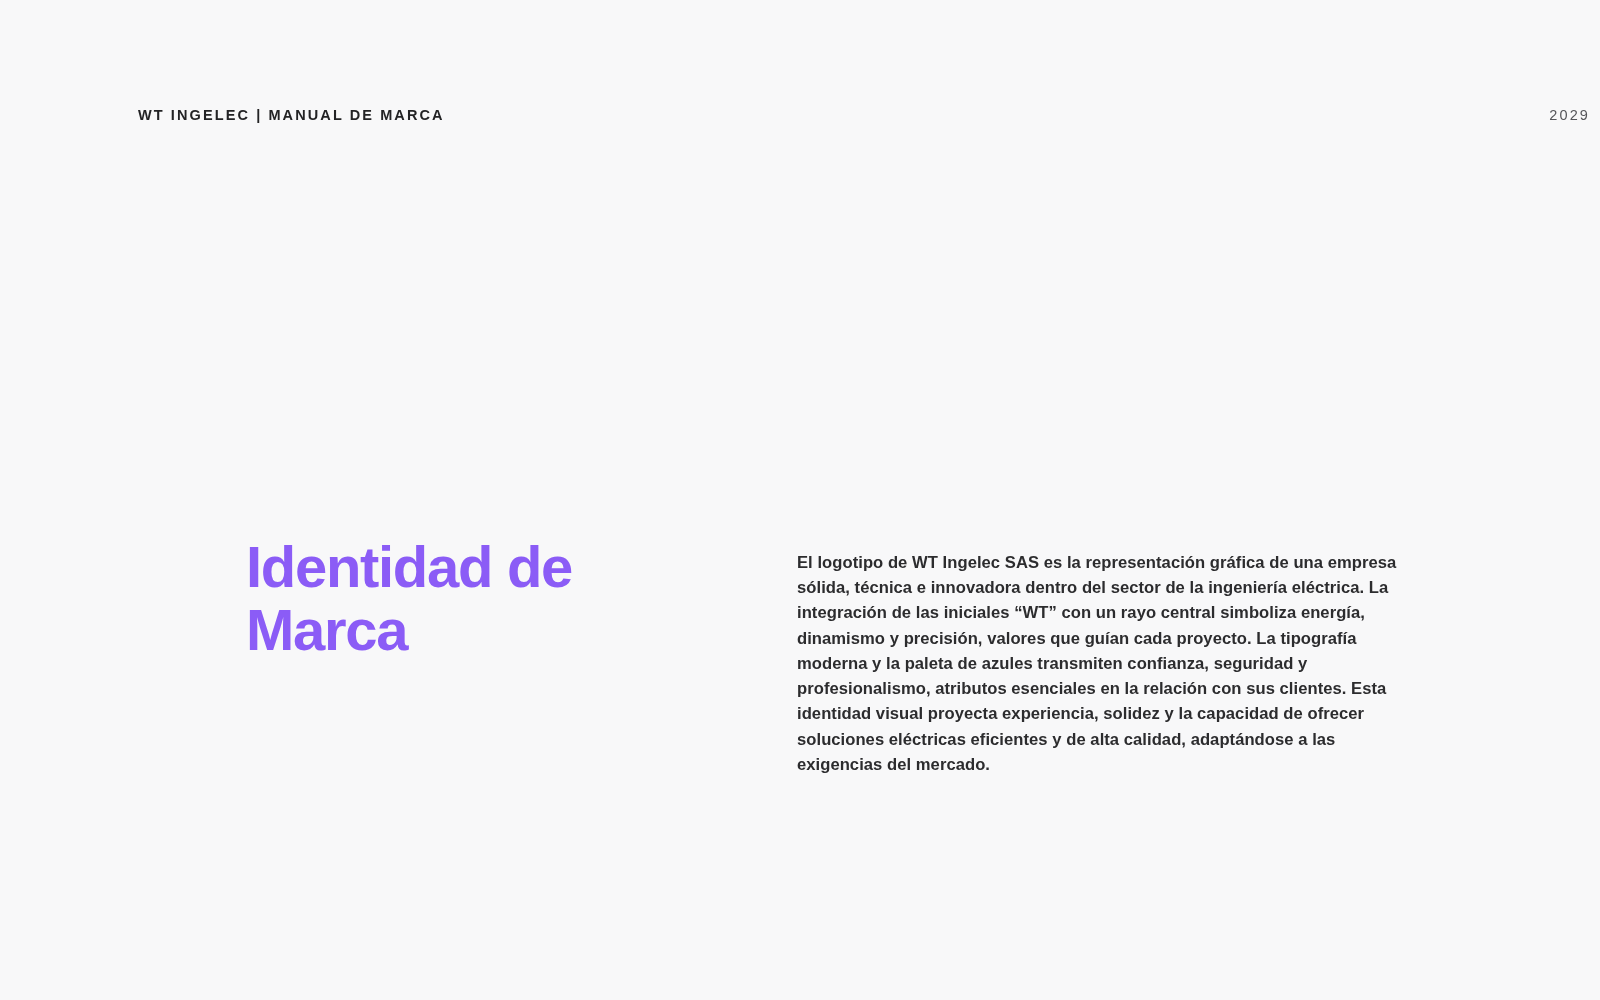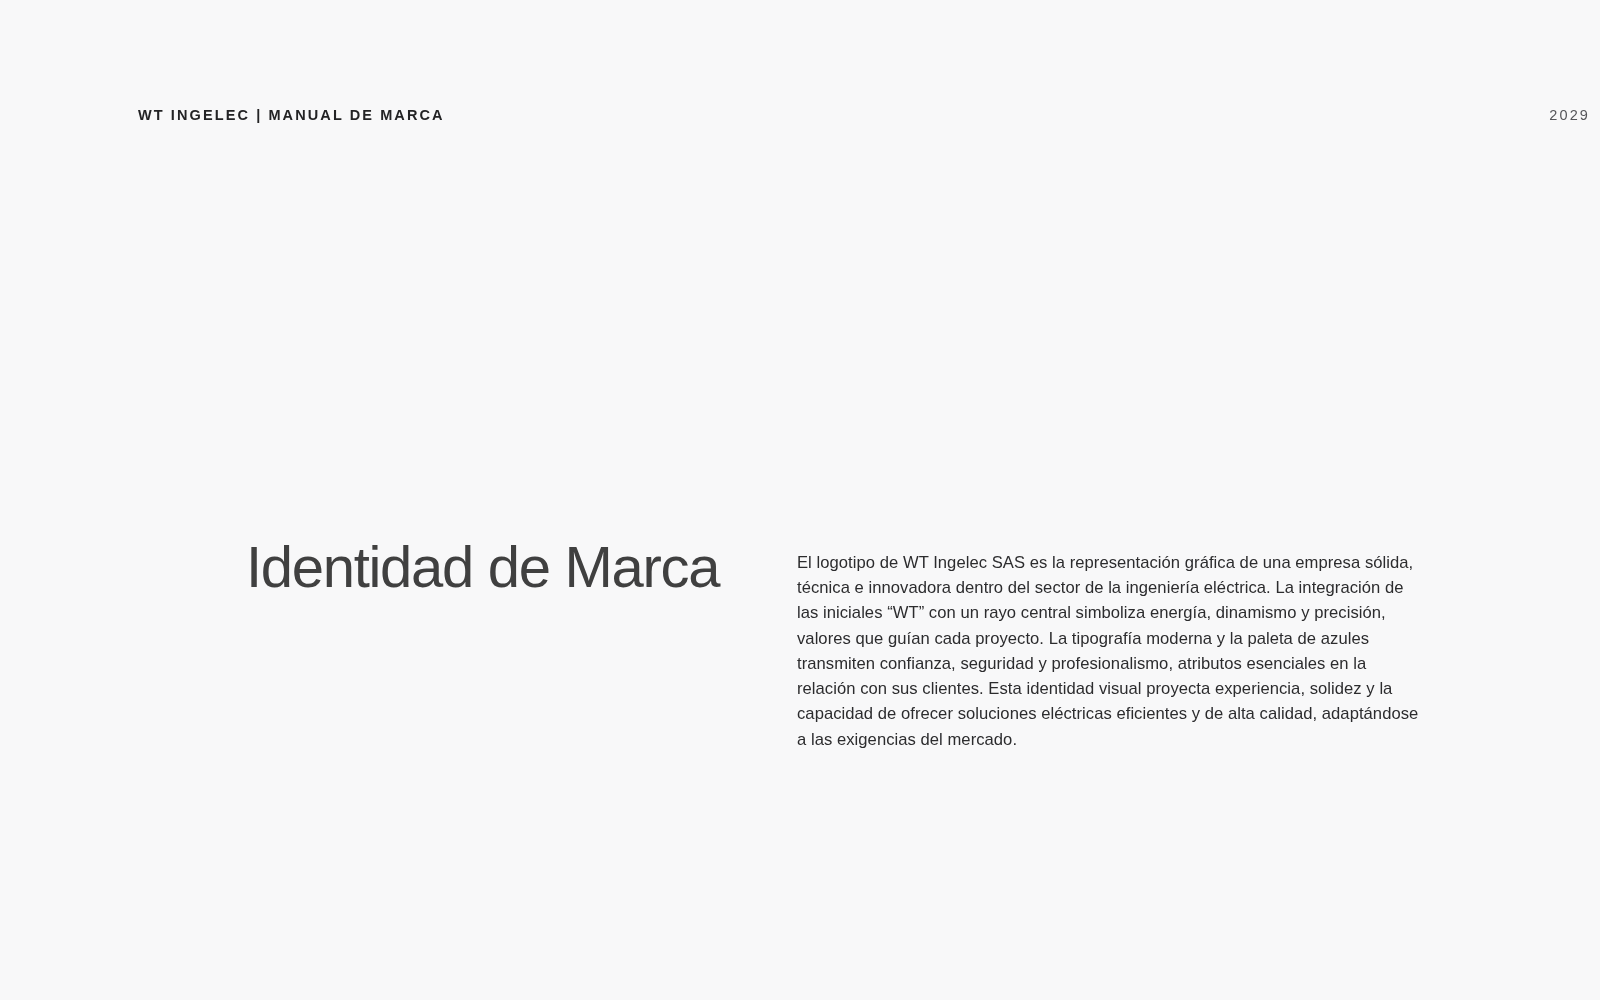--- a/index.html
+++ b/index.html
@@ -64,36 +64,36 @@
 
   .title-col {
     width: 660px;
     padding-left: 150px;
     padding-top: 10px;
   }
 
   .section-title {
     font-size: 58px;
     line-height: 1.08;
-    font-weight: 400;
+    font-weight: 700;
     letter-spacing: -1.3px;
-    color: #404040;
+    color: #8b5cf6;
   }
 
   .body-col {
     width: 660px;
     margin-left: 25px;
     padding-top: 24px;
   }
 
   .body-text {
     font-size: 16.6px;
     line-height: 1.52;
     color: #2c2c2e;
-    font-weight: 400;
+    font-weight: 700;
     letter-spacing: 0.05px;
   }
 
   
   .footer {
     position: absolute;
     bottom: 48px;
     left: 0;
     width: 1600px;
     display: flex;

